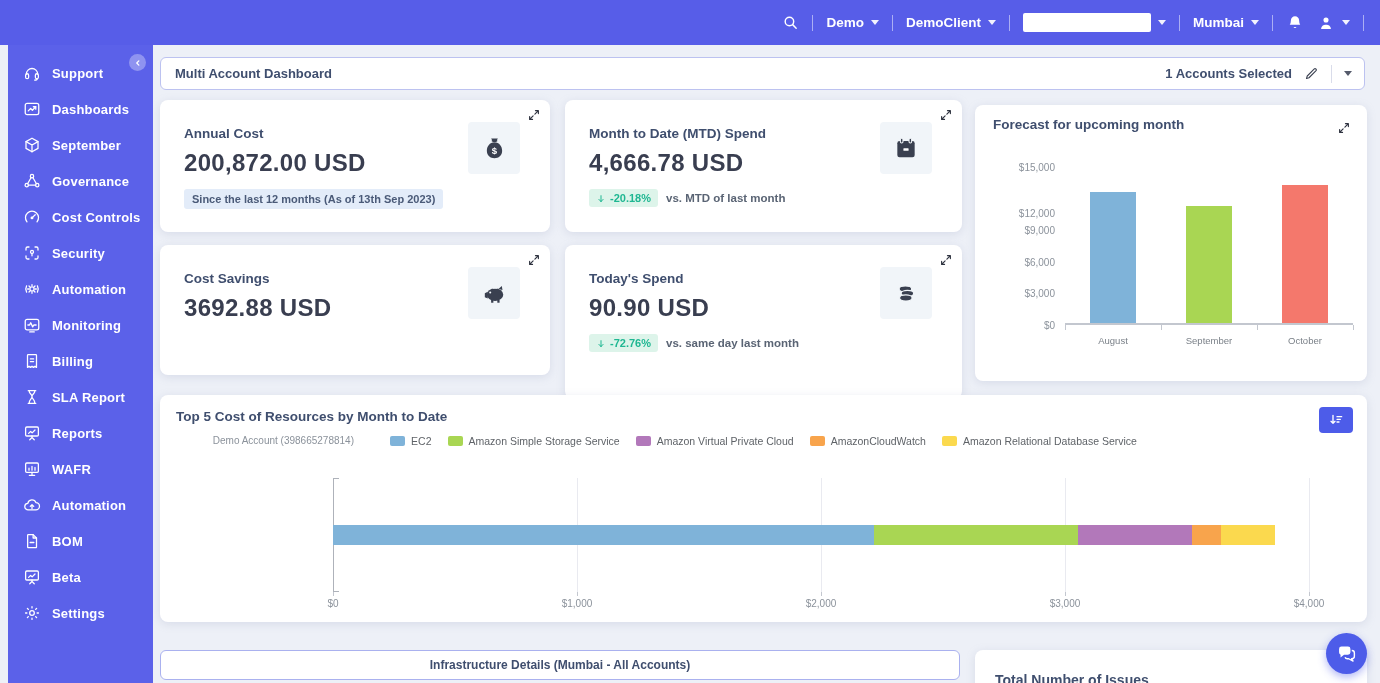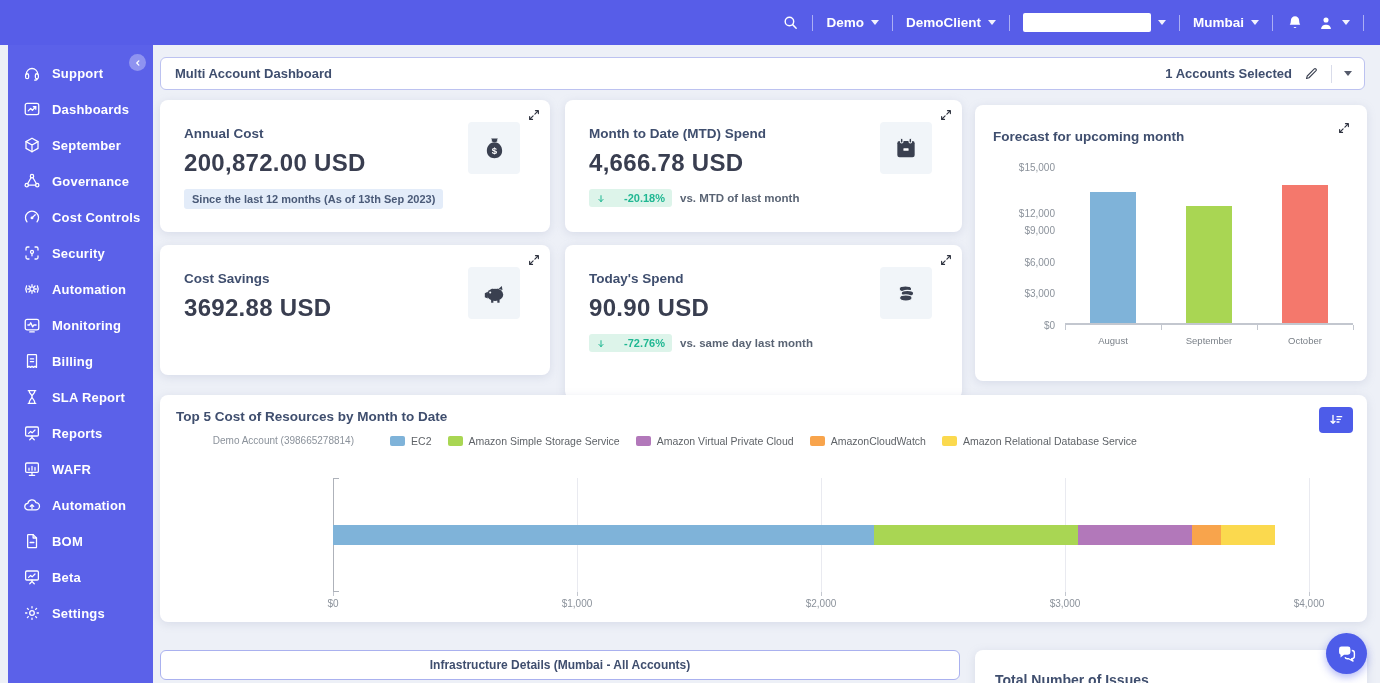--- a/index.html
+++ b/index.html
@@ -37,28 +37,28 @@
   .caret-d { width:0; height:0; border-left:4px solid transparent; border-right:4px solid transparent; border-top:5px solid #555a6b; }
   .icon-btn { background:none; border:none; cursor:pointer; display:flex; align-items:center; padding:2px; }
 
   .card { position:absolute; background:#fff; border-radius:8px; box-shadow:0 2px 8px rgba(150,160,190,.25); }
   .expand-btn { position:absolute; top:8px; right:9px; cursor:pointer; }
   .stat-body { padding:26px 0 0 24px; }
   .stat-title { font-size:13.5px; font-weight:700; color:#3f4e6e; margin-bottom:8px; }
   .stat-value { font-size:24px; font-weight:700; color:#393e50; letter-spacing:.3px; margin-bottom:12px; }
   .stat-badge { display:inline-block; background:#e3ecf9; color:#4a5a78; font-size:11px; font-weight:600; padding:4px 8px; border-radius:3px; }
   .delta-row { display:flex; align-items:center; gap:8px; }
-  .delta-badge { display:inline-flex; align-items:flex-end; gap:18px; background:#ddf4ea; color:#1fb792; font-size:11px; font-weight:700; padding:3px 7px; border-radius:3px; }
+  .delta-badge { display:inline-flex; align-items:flex-end; gap:4px; background:#ddf4ea; color:#1fb792; font-size:11px; font-weight:700; padding:3px 7px; border-radius:3px; }
   .delta-note { font-size:11.5px; color:#5a6474; font-weight:600; }
   .icon-tile { position:absolute; top:22px; right:30px; width:52px; height:52px; background:#f1f5f9; border-radius:4px; display:flex; align-items:center; justify-content:center; }
 
   .panel-title { font-size:13.5px; font-weight:700; color:#3f4e6e; }
 
   
-  .forecast { padding:24px 18px; }
+  .forecast { padding:12px 18px; }
   .fc-area { position:absolute; left:28px; top:62px; width:350px; height:200px; }
   .fc-ylabel { position:absolute; right:298px; font-size:10px; color:#8b929b; transform:translateY(-50%); white-space:nowrap; }
   .fc-plot { position:absolute; left:62px; top:0; width:288px; height:158px; border-bottom:2px solid #c3c7cf; }
   .fc-bar { position:absolute; bottom:0; width:46px; }
   .fc-tick { position:absolute; top:158px; width:1px; height:5px; background:#c3c7cf; }
   .fc-cat { position:absolute; top:168px; width:96px; text-align:center; font-size:9.5px; color:#7a8088; }
 
   
   .top5 { padding:14px 16px; }
   .sort-btn { position:absolute; top:12px; right:14px; width:34px; height:26px; background:#4d5ce9; border:none; border-radius:4px; cursor:pointer; display:flex; align-items:center; justify-content:center; }

